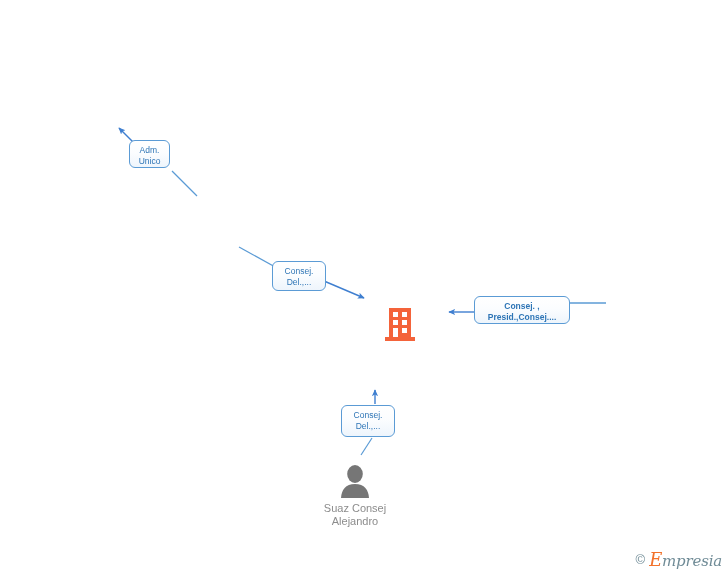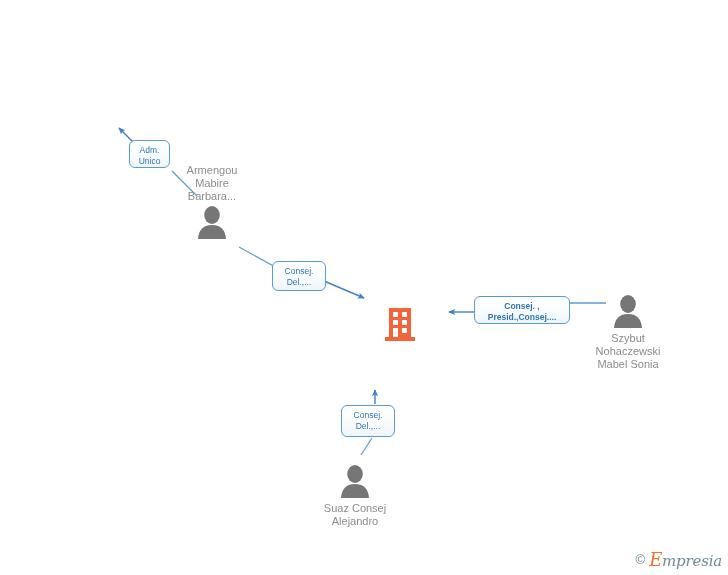--- a/index.html
+++ b/index.html
@@ -124,58 +124,36 @@
       <path d="M 474 312 L 449 312" stroke="#3f7fd0" stroke-width="1.4" fill="none" marker-end="url(#arrow-blue)"></path>
     </g>
 
     <g>
       <path d="M 361 455 L 372 438" stroke="#5b9bd5" stroke-width="1.2" fill="none"></path>
       <path d="M 375 404 L 375 390" stroke="#3f7fd0" stroke-width="1.4" fill="none" marker-end="url(#arrow-blue)"></path>
     </g>
   </svg>
 
 
-  <div class="node" style="left:162px; top:164px; width:100px;">
-    <div class="node-label">Armengou
-Mabire
-Barbara...</div>
-    <span class="icon-wrap">
-      <svg width="34" height="36" viewBox="0 0 34 36" xmlns="http://www.w3.org/2000/svg">
-        <ellipse cx="17" cy="12" rx="7.8" ry="9" fill="#767676"></ellipse>
-        <path d="M 17 22 C 7.5 22 3.5 28 3 36 L 31 36 C 30.5 28 26.5 22 17 22 Z" fill="#767676"></path>
-      </svg>
-    </span>
-  </div>
 
   <div class="node" style="left:333px; top:305px; width:134px;">
     <span class="icon-wrap">
       <svg width="34" height="40" viewBox="0 0 34 40" xmlns="http://www.w3.org/2000/svg">
         <rect x="6" y="3" width="22" height="30" fill="#f4633a"></rect>
         <rect x="2" y="32" width="30" height="4" fill="#f4633a"></rect>
         <rect x="10" y="7" width="5" height="5" fill="#ffffff"></rect>
         <rect x="19" y="7" width="5" height="5" fill="#ffffff"></rect>
         <rect x="10" y="15" width="5" height="5" fill="#ffffff"></rect>
         <rect x="19" y="15" width="5" height="5" fill="#ffffff"></rect>
         <rect x="10" y="23" width="5" height="9" fill="#ffffff"></rect>
         <rect x="19" y="23" width="5" height="5" fill="#ffffff"></rect>
       </svg>
     </span>
   </div>
 
-  <div class="node" style="left:578px; top:292px; width:100px;">
-    <span class="icon-wrap">
-      <svg width="34" height="36" viewBox="0 0 34 36" xmlns="http://www.w3.org/2000/svg">
-        <ellipse cx="17" cy="12" rx="7.8" ry="9" fill="#767676"></ellipse>
-        <path d="M 17 22 C 7.5 22 3.5 28 3 36 L 31 36 C 30.5 28 26.5 22 17 22 Z" fill="#767676"></path>
-      </svg>
-    </span>
-    <div class="node-label">Szybut
-Nohaczewski
-Mabel Sonia</div>
-  </div>
 
   <div class="node" style="left:305px; top:462px; width:100px;">
     <span class="icon-wrap">
       <svg width="34" height="36" viewBox="0 0 34 36" xmlns="http://www.w3.org/2000/svg">
         <ellipse cx="17" cy="12" rx="7.8" ry="9" fill="#767676"></ellipse>
         <path d="M 17 22 C 7.5 22 3.5 28 3 36 L 31 36 C 30.5 28 26.5 22 17 22 Z" fill="#767676"></path>
       </svg>
     </span>
     <div class="node-label">Suaz Consej
 Alejandro</div>

